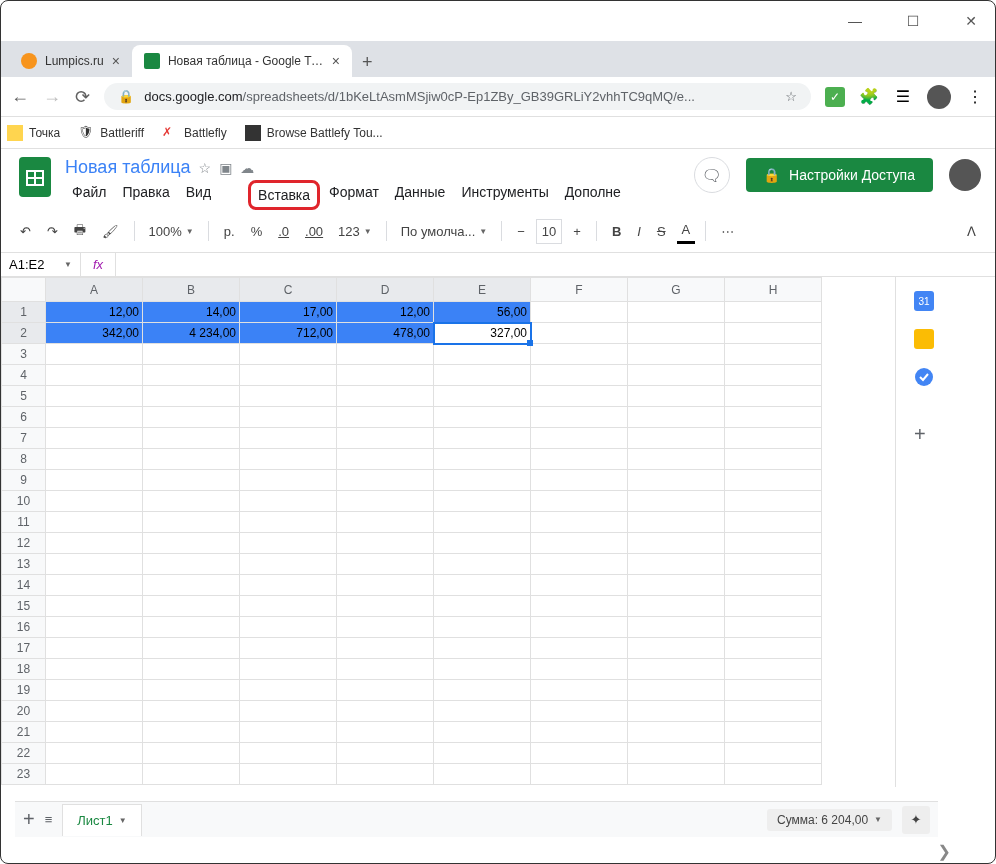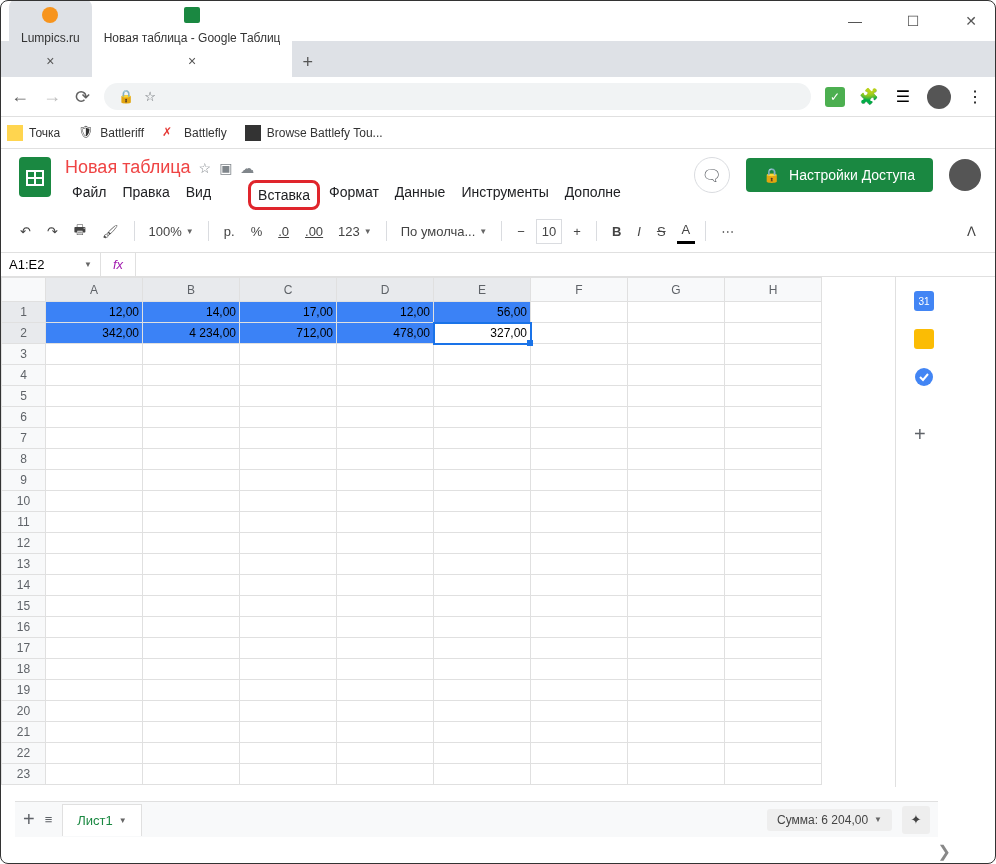--- a/index.html
+++ b/index.html
@@ -4,21 +4,21 @@
 <style>
 * { box-sizing: border-box; margin: 0; padding: 0; font-family: Arial, sans-serif; }
 body { width: 996px; height: 864px; background: #fff; border: 1px solid #333; border-radius: 8px; overflow: hidden; position: relative; }
 
 
 .titlebar { height: 40px; display: flex; justify-content: flex-end; align-items: center; padding: 0 10px; gap: 30px; }
 .win-btn { width: 28px; height: 28px; display: flex; align-items: center; justify-content: center; font-size: 14px; color: #555; }
 
 
 .tabs-bar { height: 36px; display: flex; align-items: flex-end; background: #dee1e6; padding-left: 8px; }
-.tab { display: flex; align-items: center; gap: 8px; padding: 8px 12px; font-size: 12px; color: #333; max-width: 220px; border-radius: 8px 8px 0 0; flex-direction: column; }
+.tab { display: flex; align-items: center; gap: 8px; padding: 8px 12px; font-size: 12px; color: #333; max-width: 220px; border-radius: 8px 8px 0 0; }
 .tab.active { background: #fff; }
 .tab.inactive { background: #dee1e6; }
 .tab-title { white-space: nowrap; overflow: hidden; text-overflow: ellipsis; flex: 1; }
 .tab-close { font-size: 14px; color: #555; }
 .new-tab { padding: 4px 10px; font-size: 18px; color: #555; }
 .favicon { width: 16px; height: 16px; border-radius: 50%; }
 
 
 .addr-bar { height: 40px; display: flex; align-items: center; padding: 0 10px; gap: 14px; background: #fff; border-bottom: 1px solid #e0e0e0; }
 .nav-arrow { color: #616161; font-size: 18px; }
@@ -30,40 +30,40 @@
 
 .bookmarks { height: 32px; display: flex; align-items: center; padding: 0 6px; gap: 18px; font-size: 12px; color: #333; border-bottom: 1px solid #e0e0e0; }
 .bm { display: flex; align-items: center; gap: 6px; }
 .bm-ic { width: 16px; height: 16px; }
 
 
 .docs-hdr { display: flex; align-items: flex-start; padding: 8px 14px 0 14px; gap: 10px; }
 .sheets-logo { width: 40px; height: 40px; display: flex; align-items: center; justify-content: center; }
 .doc-col { flex: 1; }
 .doc-title-row { display: flex; align-items: center; gap: 8px; }
-.doc-title { font-size: 18px; color: #ef4444; }
+.doc-title { font-size: 18px; color: #3b82f6; }
 .doc-ic { color: #80868b; font-size: 14px; }
 .menu-bar { display: flex; gap: 2px; font-size: 14px; color: #202124; padding-top: 2px; }
 .menu-item { padding: 4px 7px; }
 .menu-item.highlight { border: 3px solid #e0252c; border-radius: 8px; margin-left: 28px; }
 .hdr-right { display: flex; align-items: center; gap: 16px; margin-left: auto; }
 .share-btn { background: #1a8841; color: #fff; padding: 9px 18px; border-radius: 4px; font-size: 14px; font-weight: 500; display: flex; align-items: center; gap: 8px; }
 .avatar { width: 32px; height: 32px; border-radius: 50%; background: #555; }
 .comment-ic { width:36px; height:36px; border:1px solid #dadce0; border-radius:50%; display:flex; align-items:center; justify-content:center; color:#5f6368; }
 
 
 .toolbar { display: flex; align-items: center; padding: 6px 14px; gap: 6px; border-bottom: 1px solid #e0e0e0; font-size: 13px; color: #444; }
 .tb-btn { padding: 4px 5px; display: flex; align-items: center; justify-content: center; }
 .tb-sep { width: 1px; height: 20px; background: #dadce0; margin: 0 4px; }
 .tb-dd { display: flex; align-items: center; gap: 4px; padding: 2px 4px; }
 .tb-chev { font-size: 8px; color: #666; }
 
 
 .fx-row { display: flex; align-items: center; border-bottom: 1px solid #e0e0e0; font-size: 13px; }
-.name-box { width: 100px; padding: 4px 8px; border-right: 1px solid #e0e0e0; display:flex; justify-content:space-between; align-items:center; }
+.name-box { width: 80px; padding: 4px 8px; border-right: 1px solid #e0e0e0; display:flex; justify-content:space-between; align-items:center; }
 .fx-lbl { padding: 4px 12px; color: #a21caf; font-style: italic; border-right: 1px solid #e0e0e0; }
 .fx-val { padding: 4px 12px; flex: 1; }
 
 
 .grid-wrap { display: flex; height: 510px; position: relative; }
 .grid-left { width: 894px; overflow: hidden; }
 .grid-right { width: 57px; border-left: 1px solid #e0e0e0; display: flex; flex-direction: column; align-items: center; padding-top: 14px; gap: 18px; }
 .side-ic { width: 20px; height: 20px; }
 
 table { border-collapse: collapse; table-layout: fixed; }
@@ -108,20 +108,23 @@
   </div>
   <span class="new-tab">+</span>
 </div>
 
 <div class="addr-bar">
   <span class="nav-arrow">←</span>
   <span class="nav-arrow disabled">→</span>
   <span class="nav-arrow">⟳</span>
   <div class="url-box">
     <span>🔒</span>
+    <span class="url-text">
+      <span style="color:#202124">docs.google.com</span><span>/spreadsheets/d/1bKeLtAsmMSjiw0cP-Ep1ZBy_GB39GRLiY2vhhTC9qMQ/e...</span>
+    </span>
     <span>☆</span>
   </div>
   <span class="ext-ic" style="background:#4caf50;color:#fff;border-radius:3px;font-size:12px">✓</span>
   <span class="ext-ic">🧩</span>
   <span class="ext-ic">☰</span>
   <span class="ext-ic avatar" style="width:24px;height:24px"></span>
   <span class="ext-ic">⋮</span>
 </div>
 
 <div class="bookmarks">

